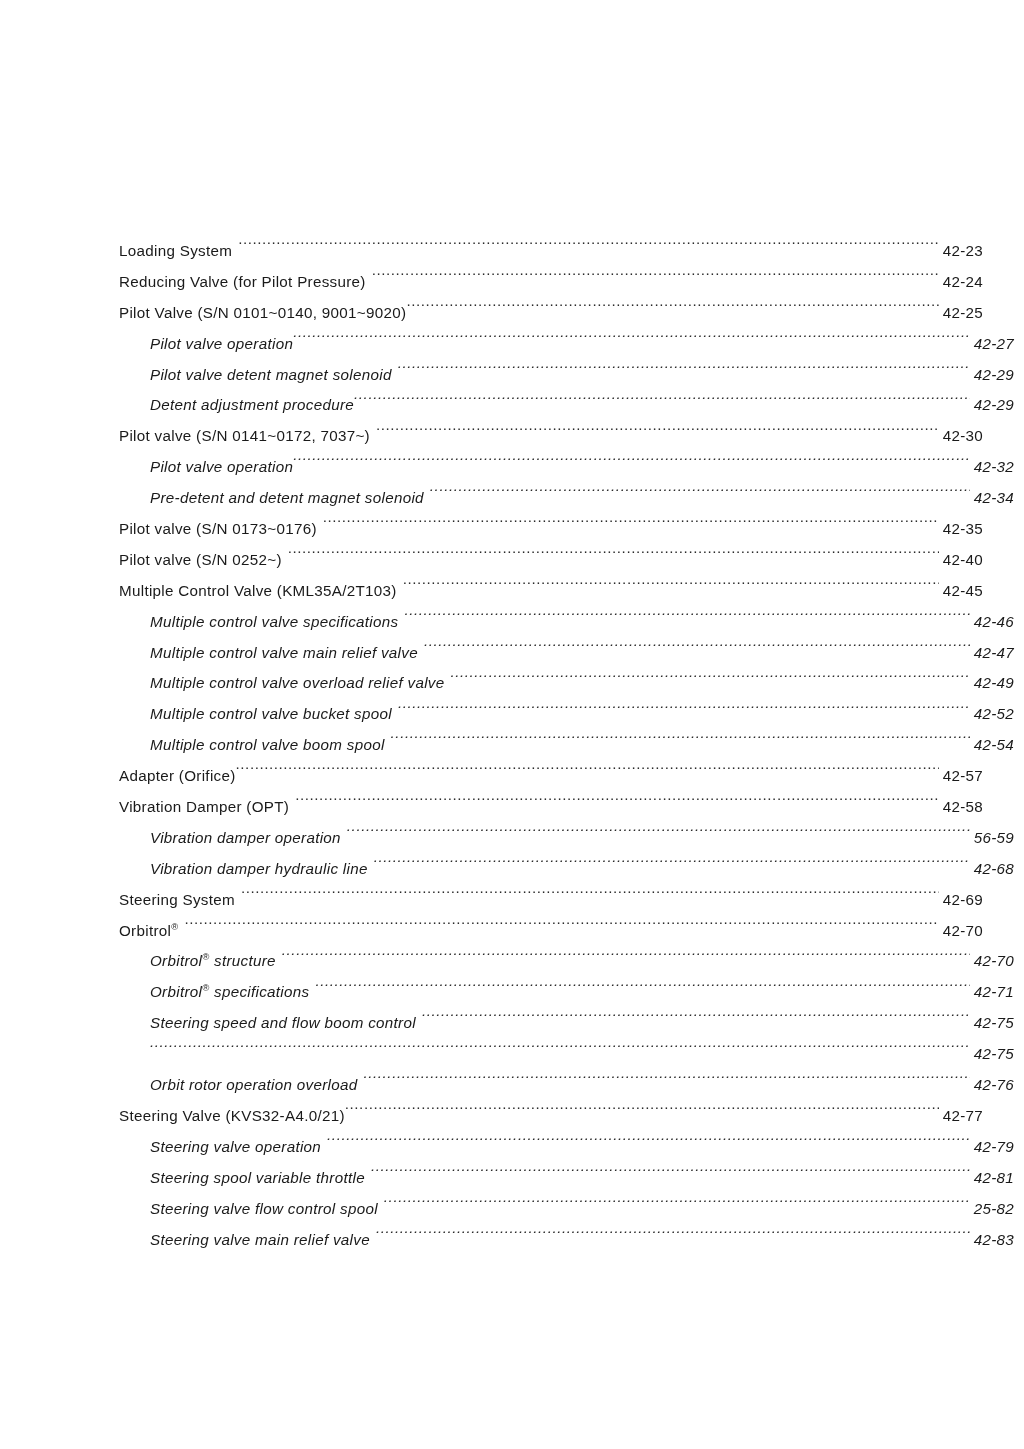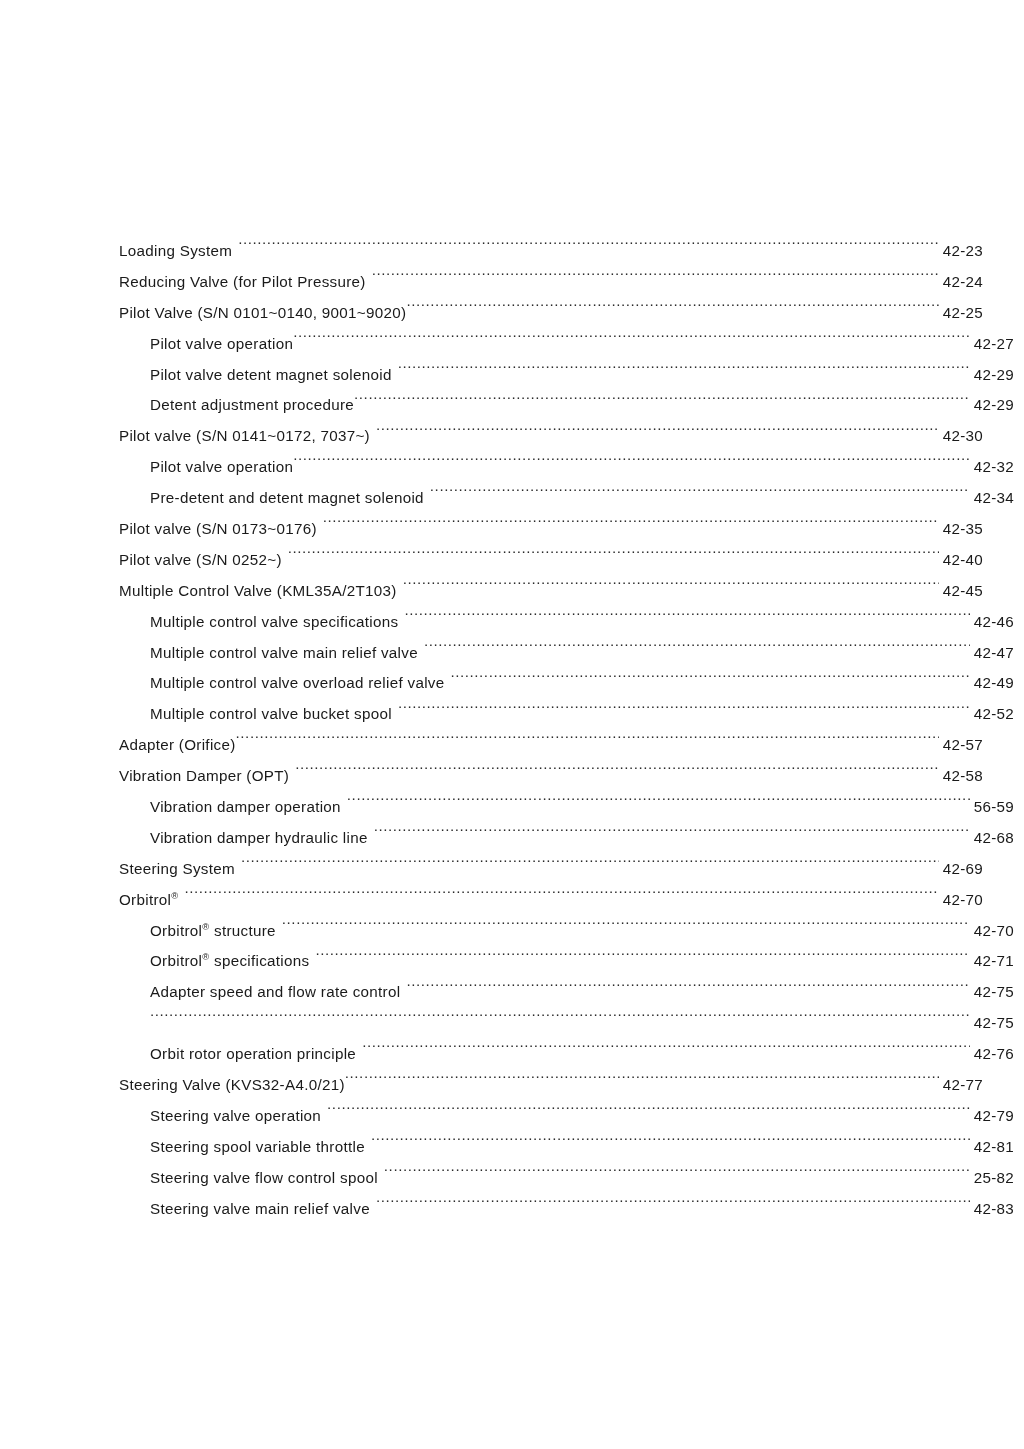--- a/index.html
+++ b/index.html
@@ -36,20 +36,21 @@
     align-items: baseline;
     width: 100%;
     height: 30.9px;
     font-size: 15.2px;
     line-height: 30.9px;
     white-space: nowrap;
   }
 
   .toc-entry.level-2 {
     padding-left: 31px;
+    font-style: italic;
   }
 
   .entry-title {
     flex: 0 0 auto;
     letter-spacing: 0.02em;
   }
 
   .entry-title sup {
     font-size: 0.62em;
     vertical-align: super;
@@ -188,20 +189,26 @@
         <span class="entry-gap"></span>
         <span class="entry-leader"></span>
         <span class="entry-page">42-49</span>
       </div>
       <div class="toc-entry level-2 gap">
         <span class="entry-title">Multiple control valve bucket spool</span>
         <span class="entry-gap"></span>
         <span class="entry-leader"></span>
         <span class="entry-page">42-52</span>
       </div>
+      <div class="toc-entry level-2 gap">
+        <span class="entry-title">Multiple control valve boom spool</span>
+        <span class="entry-gap"></span>
+        <span class="entry-leader"></span>
+        <span class="entry-page">42-54</span>
+      </div>
       <div class="toc-entry level-1">
         <span class="entry-title">Adapter (Orifice)</span>
         <span class="entry-gap"></span>
         <span class="entry-leader"></span>
         <span class="entry-page">42-57</span>
       </div>
       <div class="toc-entry level-1 gap">
         <span class="entry-title">Vibration Damper (OPT)</span>
         <span class="entry-gap"></span>
         <span class="entry-leader"></span>
@@ -237,32 +244,32 @@
         <span class="entry-leader"></span>
         <span class="entry-page">42-70</span>
       </div>
       <div class="toc-entry level-2 gap">
         <span class="entry-title">Orbitrol<sup>®</sup><span> specifications</span></span>
         <span class="entry-gap"></span>
         <span class="entry-leader"></span>
         <span class="entry-page">42-71</span>
       </div>
       <div class="toc-entry level-2 gap">
-        <span class="entry-title">Adapter speed and flow rate control</span>
+        <span class="entry-title">Steering speed and flow boom control</span>
         <span class="entry-gap"></span>
         <span class="entry-leader"></span>
         <span class="entry-page">42-75</span>
       </div>
       <div class="toc-entry level-2">
         <span class="entry-gap"></span>
         <span class="entry-leader"></span>
         <span class="entry-page">42-75</span>
       </div>
       <div class="toc-entry level-2 gap">
-        <span class="entry-title">Orbit rotor operation principle</span>
+        <span class="entry-title">Orbit rotor operation overload</span>
         <span class="entry-gap"></span>
         <span class="entry-leader"></span>
         <span class="entry-page">42-76</span>
       </div>
       <div class="toc-entry level-1">
         <span class="entry-title">Steering Valve (KVS32-A4.0/21)</span>
         <span class="entry-gap"></span>
         <span class="entry-leader"></span>
         <span class="entry-page">42-77</span>
       </div>

